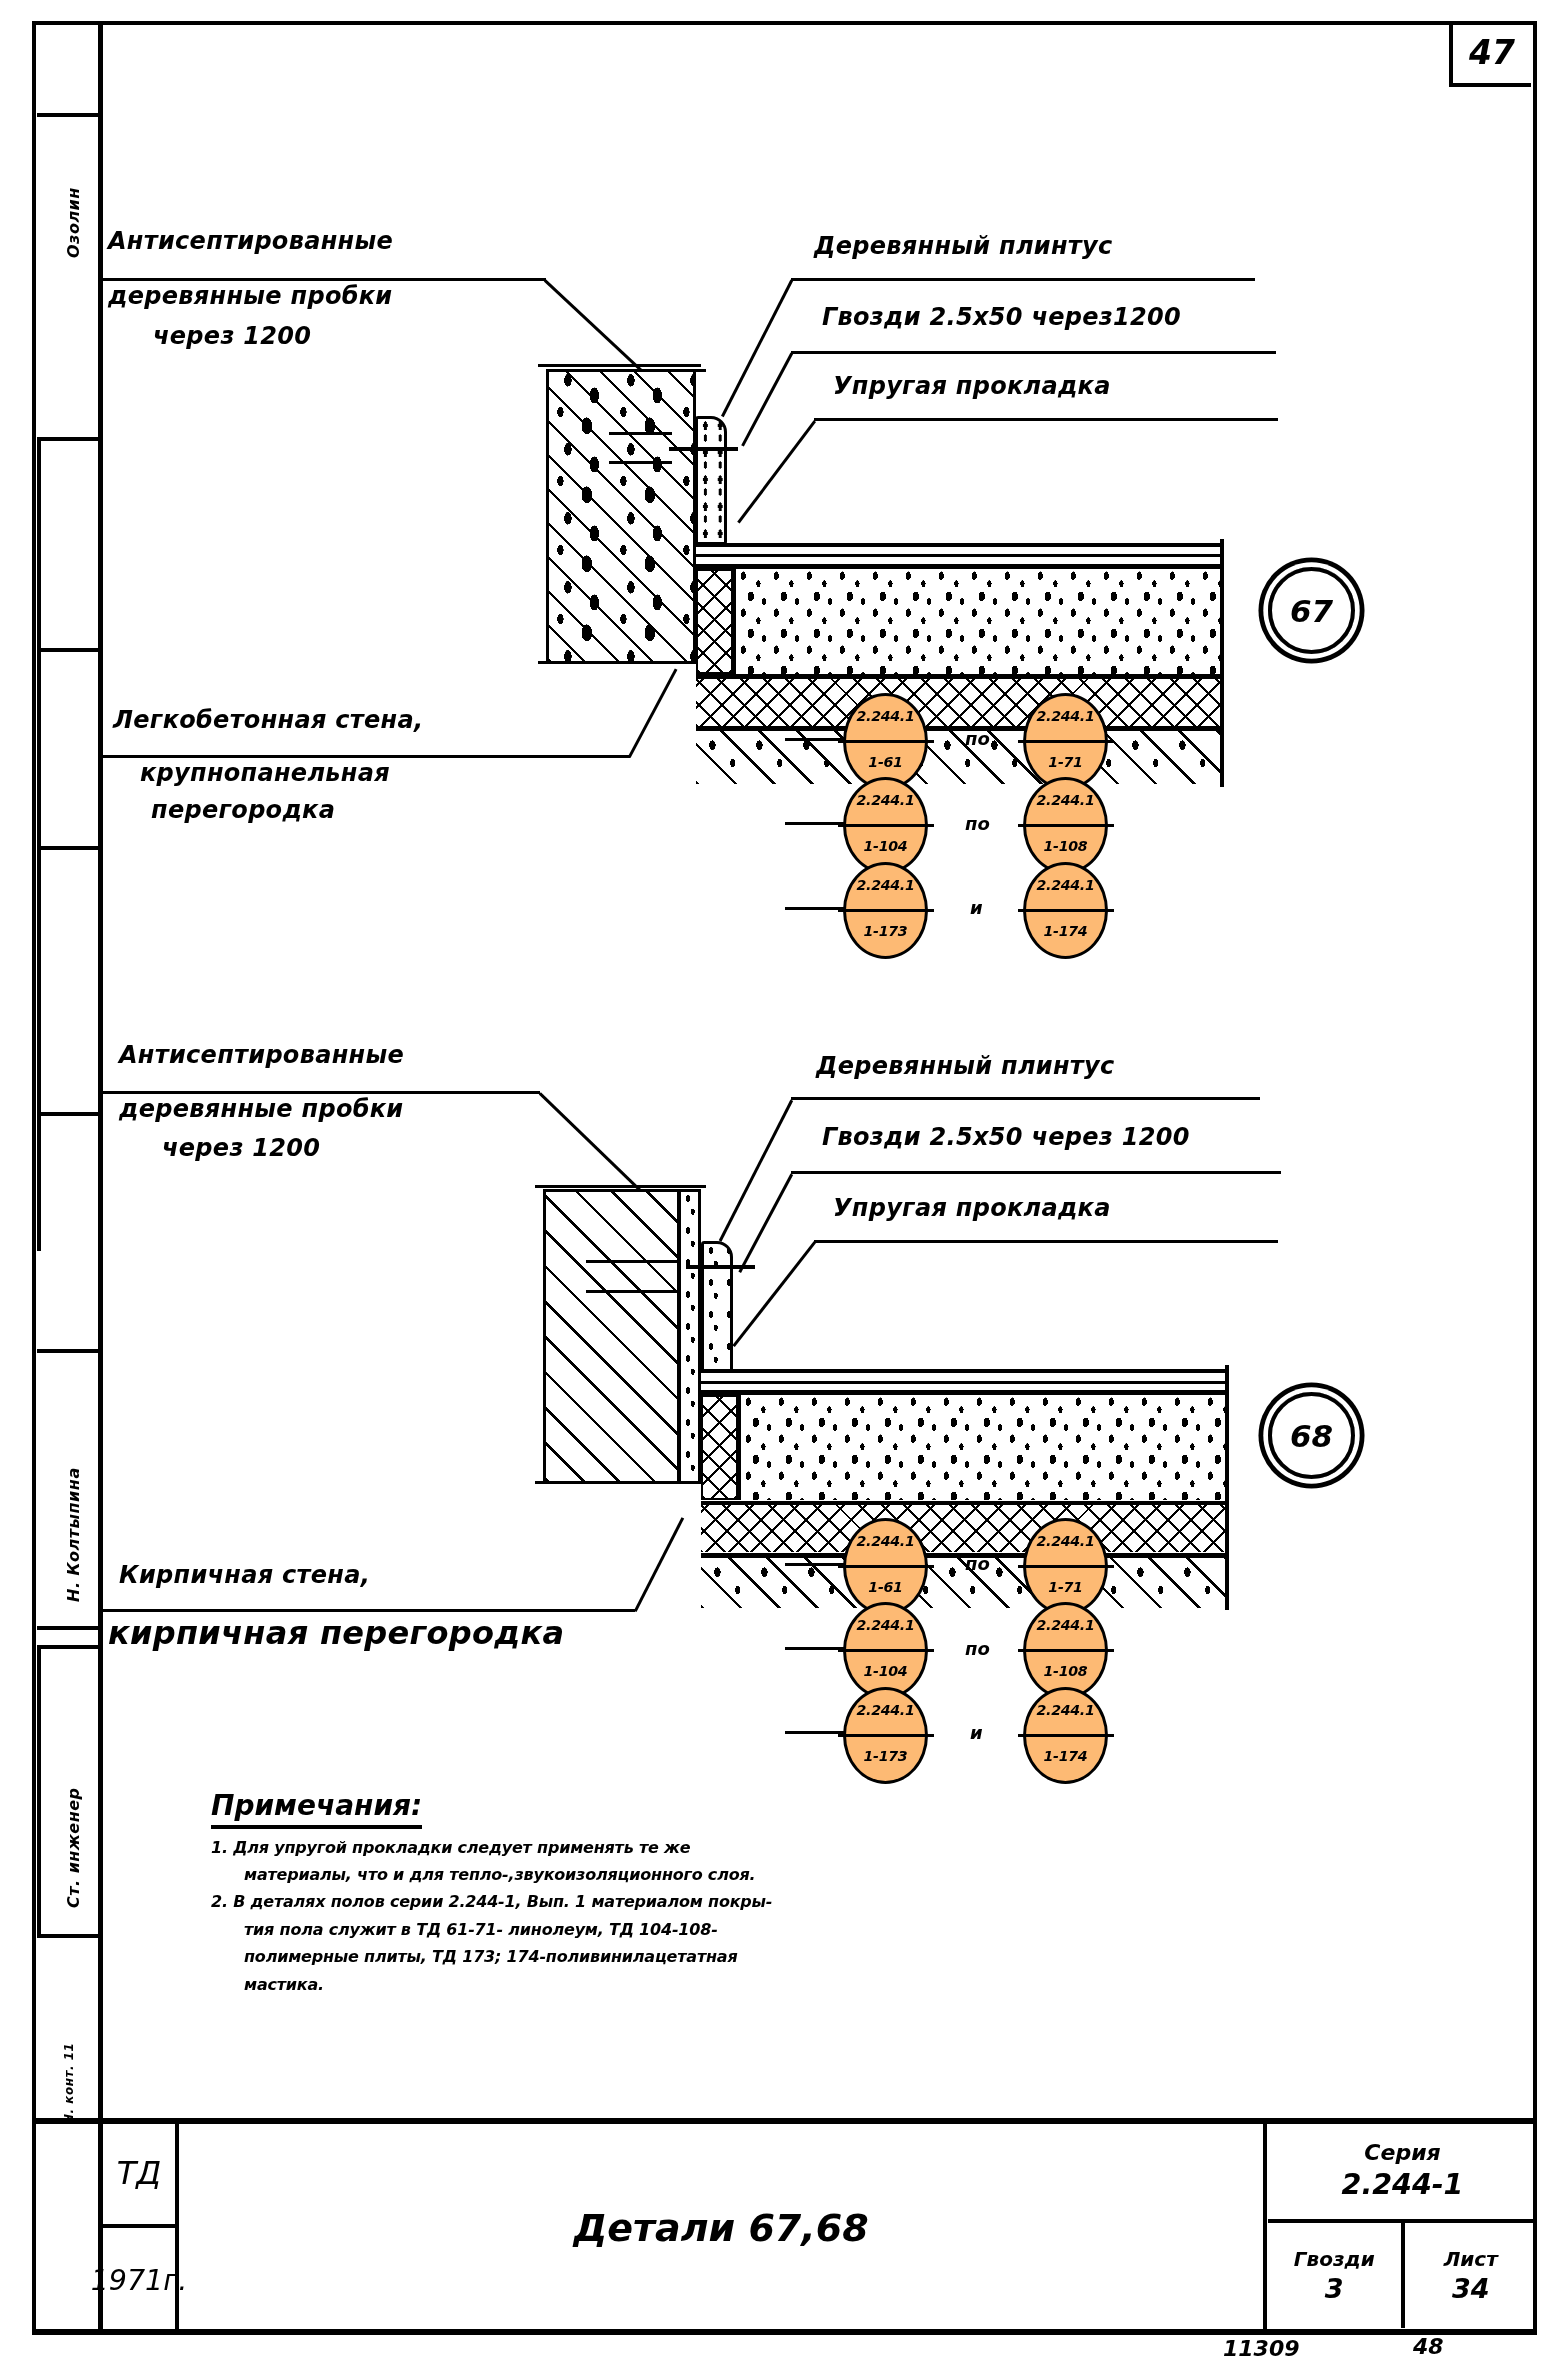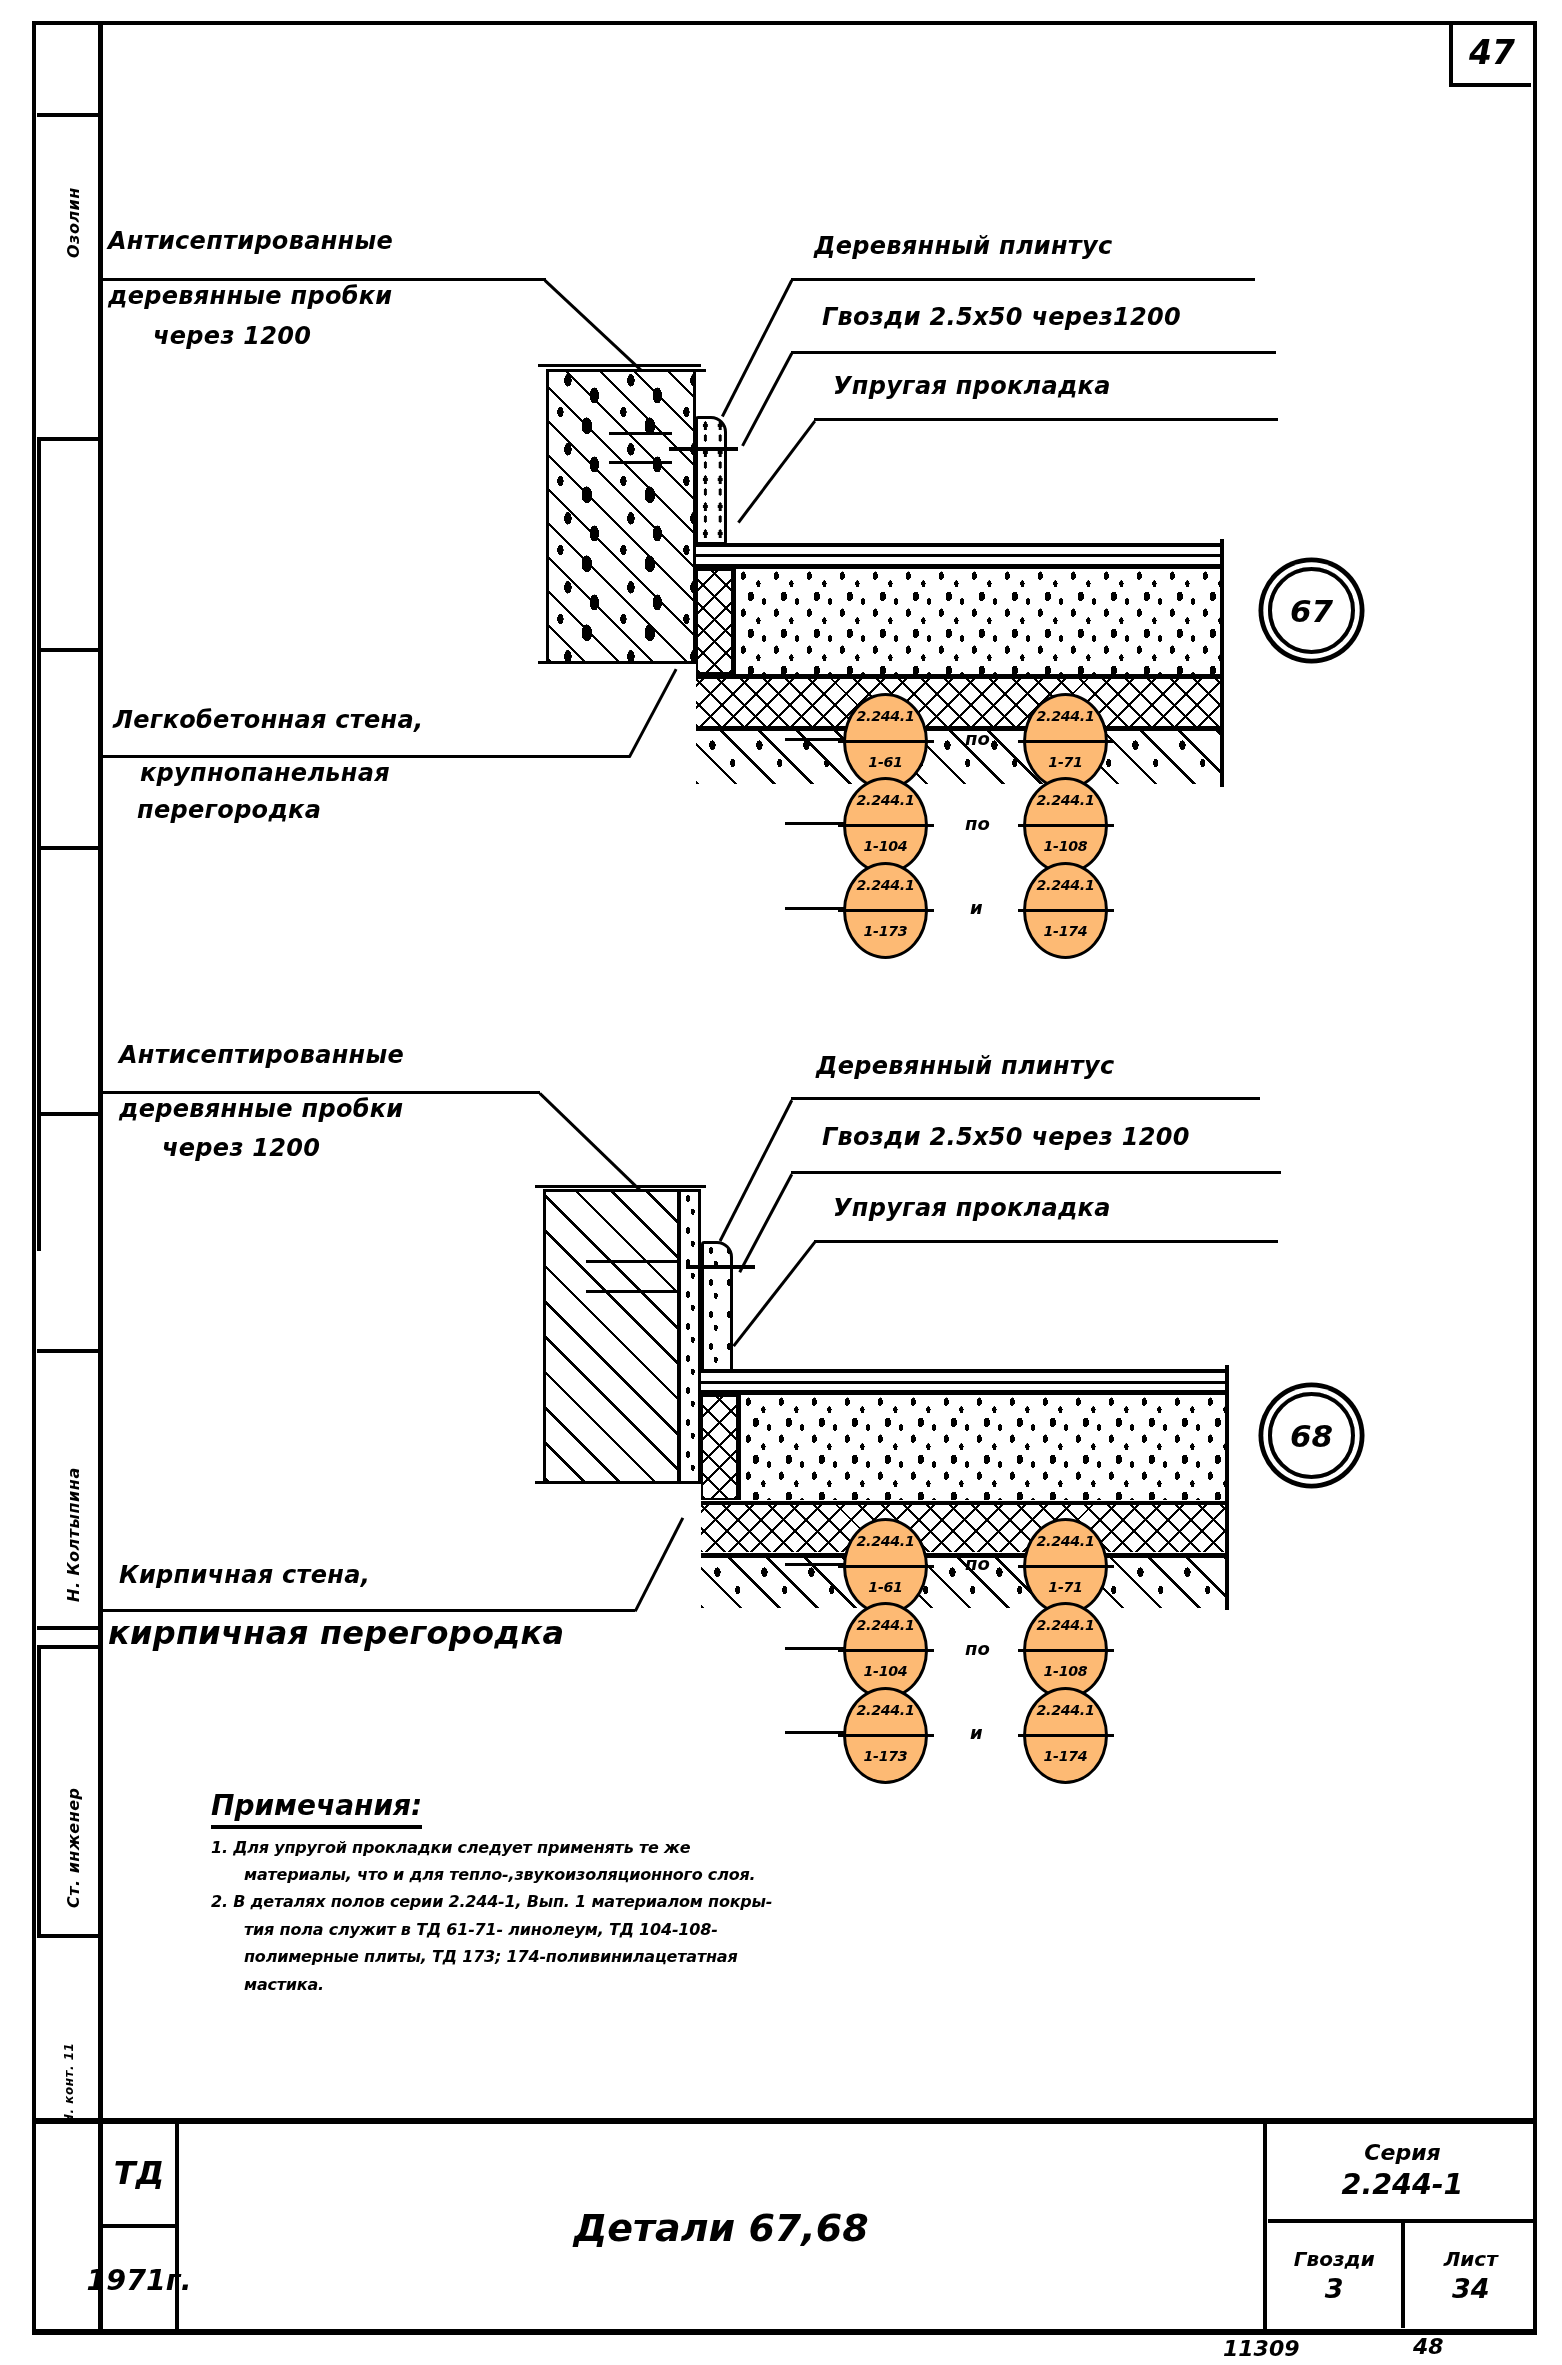--- a/index.html
+++ b/index.html
@@ -99,21 +99,21 @@
                 padding-bottom:3.2px;}
   #notes .line{font-family:"DejaVu Sans",sans-serif;font-style:italic;font-weight:bold;
                font-size:16px;letter-spacing:-0.2px;white-space:nowrap;margin-top:8.4px;}
 
   
   #titleblock{left:103px;top:2122px;width:1434px;height:211px;}
   #tb-left{left:0;top:0;width:76px;height:211px;border-right:4.2px solid #000;box-sizing:border-box;}
   #tb-left .half{width:100%;height:50%;display:flex;align-items:center;justify-content:center;
                  box-sizing:border-box;}
   #tb-left .half.top{border-bottom:4.2px solid #000;}
-  #tb-left span{font-family:"DejaVu Sans",sans-serif;font-style:italic;font-weight:bold;font-size:32px;}
+  #tb-left span{font-family:"DejaVu Sans",sans-serif;font-style:italic;font-weight:normal;font-size:32px;}
   #tb-left .yr{font-size:28.5px;}
   #tb-center{left:76px;top:0;width:1088px;height:211px;border-right:4.2px solid #000;
              box-sizing:border-box;display:flex;align-items:center;justify-content:center;}
   #tb-center span{font-family:"DejaVu Sans",sans-serif;font-style:italic;font-weight:bold;font-size:38px;}
   #tb-right{left:1165px;top:0;width:269px;height:211px;}
   #tb-right .rowtop{width:100%;height:101px;border-bottom:4.2px solid #000;box-sizing:border-box;
                     display:flex;flex-direction:column;align-items:center;justify-content:center;}
   #tb-right .rowtop .lbl{font-family:"DejaVu Sans",sans-serif;font-style:italic;font-weight:bold;font-size:22px;}
   #tb-right .rowtop .val{font-family:"DejaVu Sans",sans-serif;font-style:italic;font-weight:bold;font-size:28.5px;margin-top:3.2px;}
   #tb-right .rowbot{display:flex;width:100%;height:105px;}
@@ -233,21 +233,21 @@
 <div class="abs refov" style="left:1023px;top:862px">
   <div class="top">2.244.1</div>
   <div class="bar"></div>
   <div class="bot">1-174</div>
 </div>
 
 <div class="abs hand" style="left:113px;top:706px;font-size:24px">Легкобетонная стена,</div>
 <div class="abs ln" style="left:103px;top:755px;width:527px;height:3.2px"></div>
 <div class="abs diag" style="left:629px;top:756px;width:100px;transform:rotate(-62deg)"></div>
 <div class="abs hand" style="left:140px;top:759px;font-size:24px">крупнопанельная</div>
-<div class="abs hand" style="left:137px;top:796px;font-size:24px">перегородка</div>
+<div class="abs hand" style="left:151px;top:796px;font-size:24px">перегородка</div>
 
 <div class="abs hand" style="left:119px;top:1041px;font-size:24px">Антисептированные</div>
 <div class="abs ln" style="left:103px;top:1091px;width:437px;height:3.2px"></div>
 <div class="abs hand" style="left:119px;top:1095px;font-size:24px">деревянные пробки</div>
 <div class="abs hand" style="left:162px;top:1134px;font-size:24px">через 1200</div>
 <div class="abs diag" style="left:540px;top:1092px;width:142px;transform:rotate(44deg)"></div>
 <div class="abs ln" style="left:601px;top:1204px;width:95px;height:2.6px"></div>
 
 <div class="abs hand" style="left:816px;top:1052px;font-size:24px">Деревянный плинтус</div>
 <div class="abs ln" style="left:791px;top:1097px;width:469px;height:3.2px"></div>

